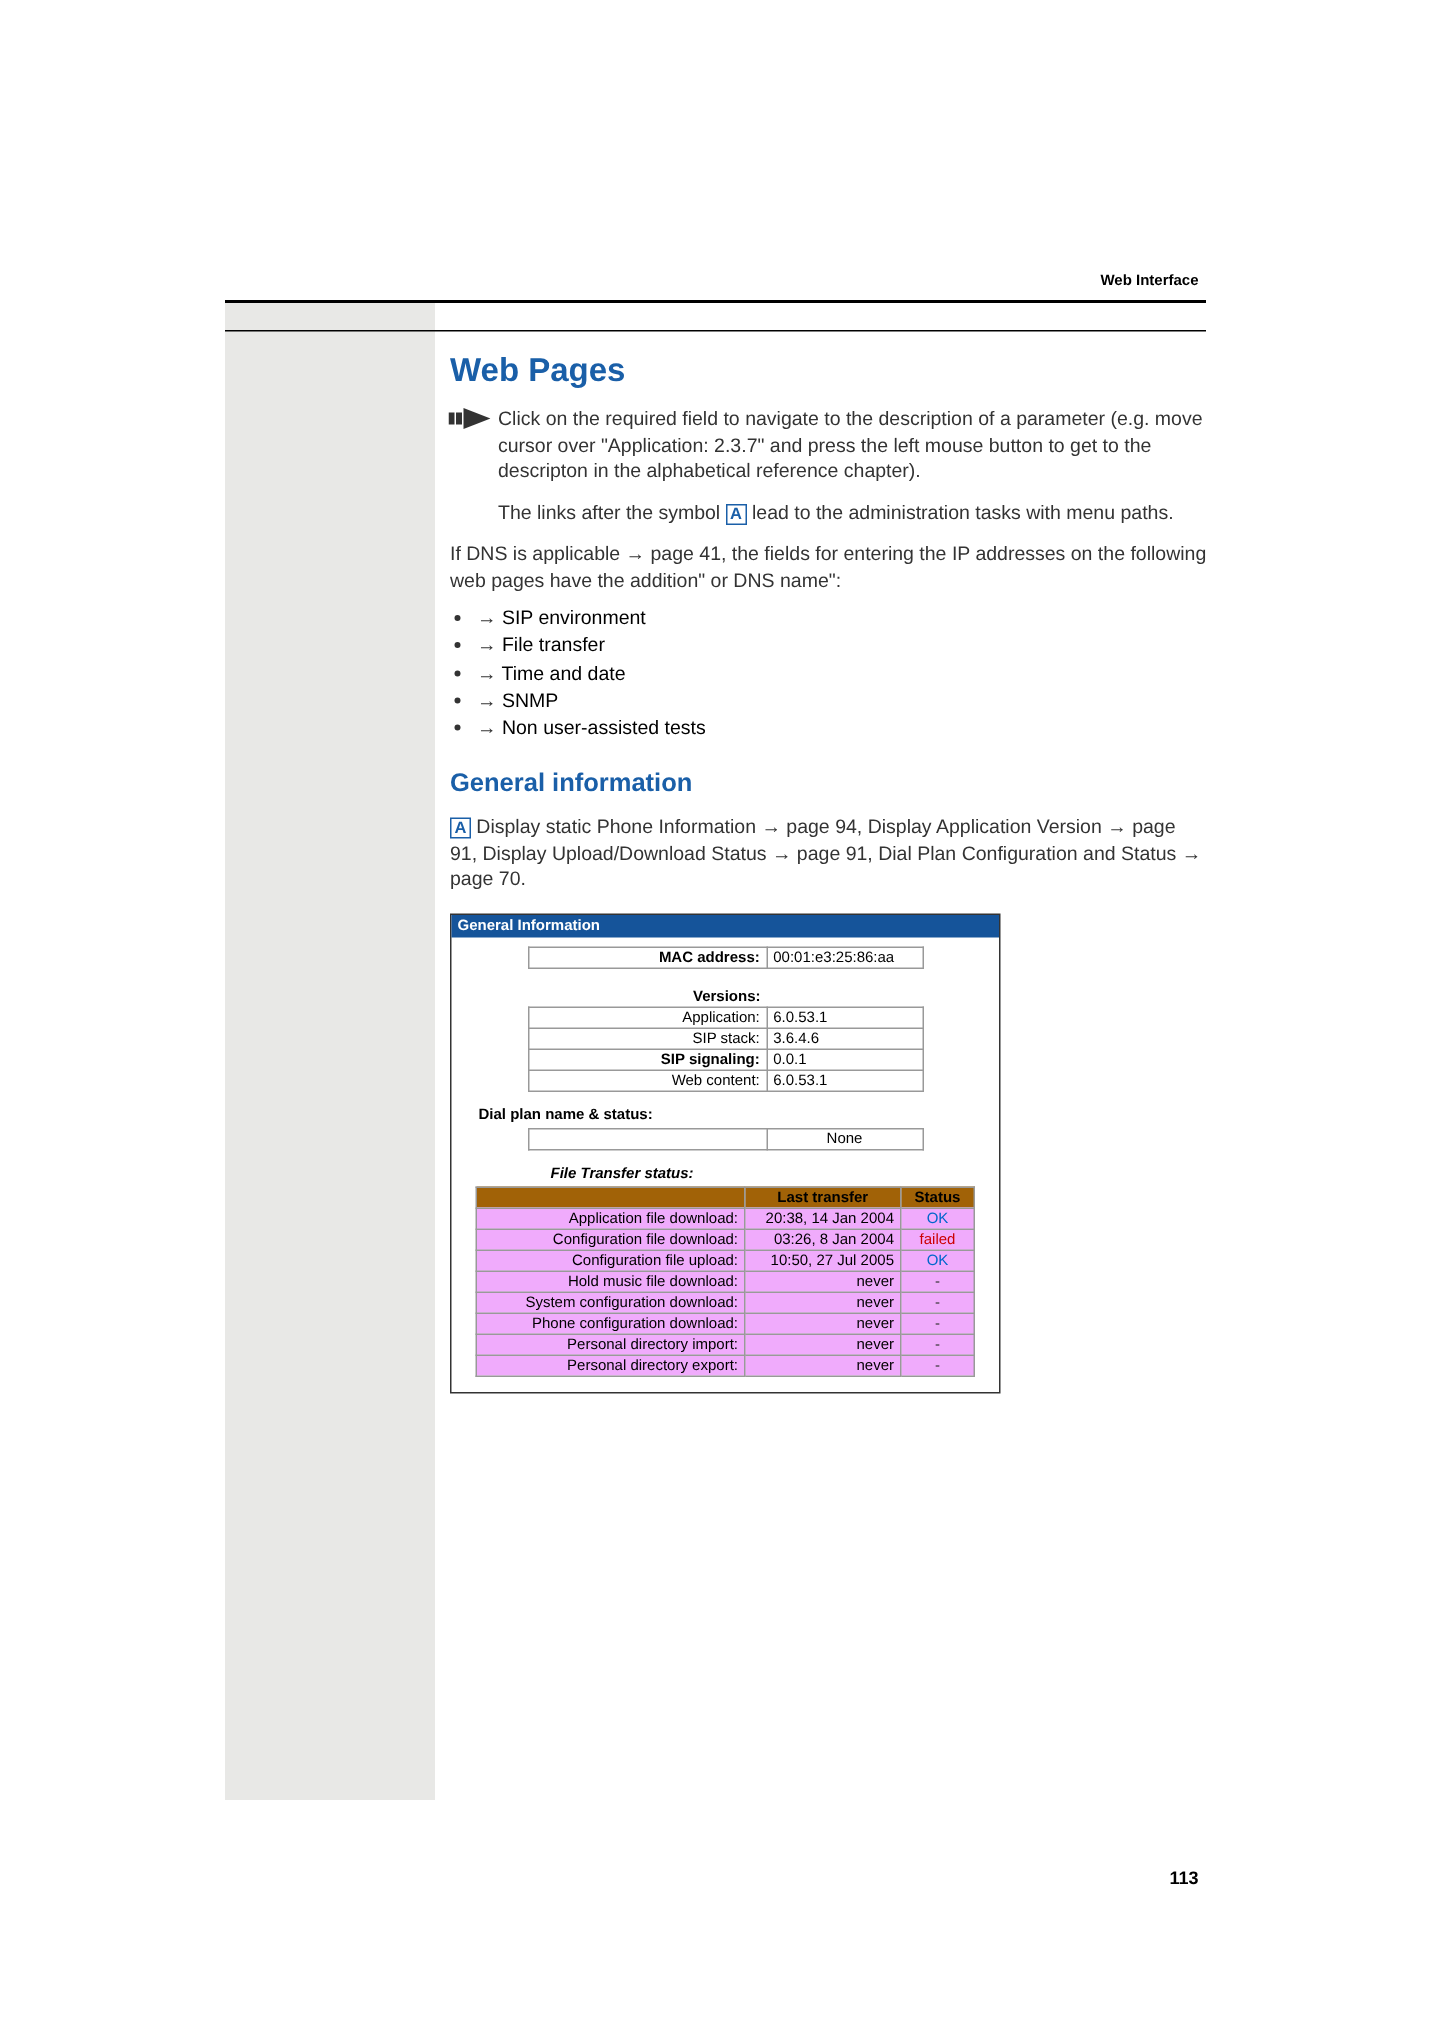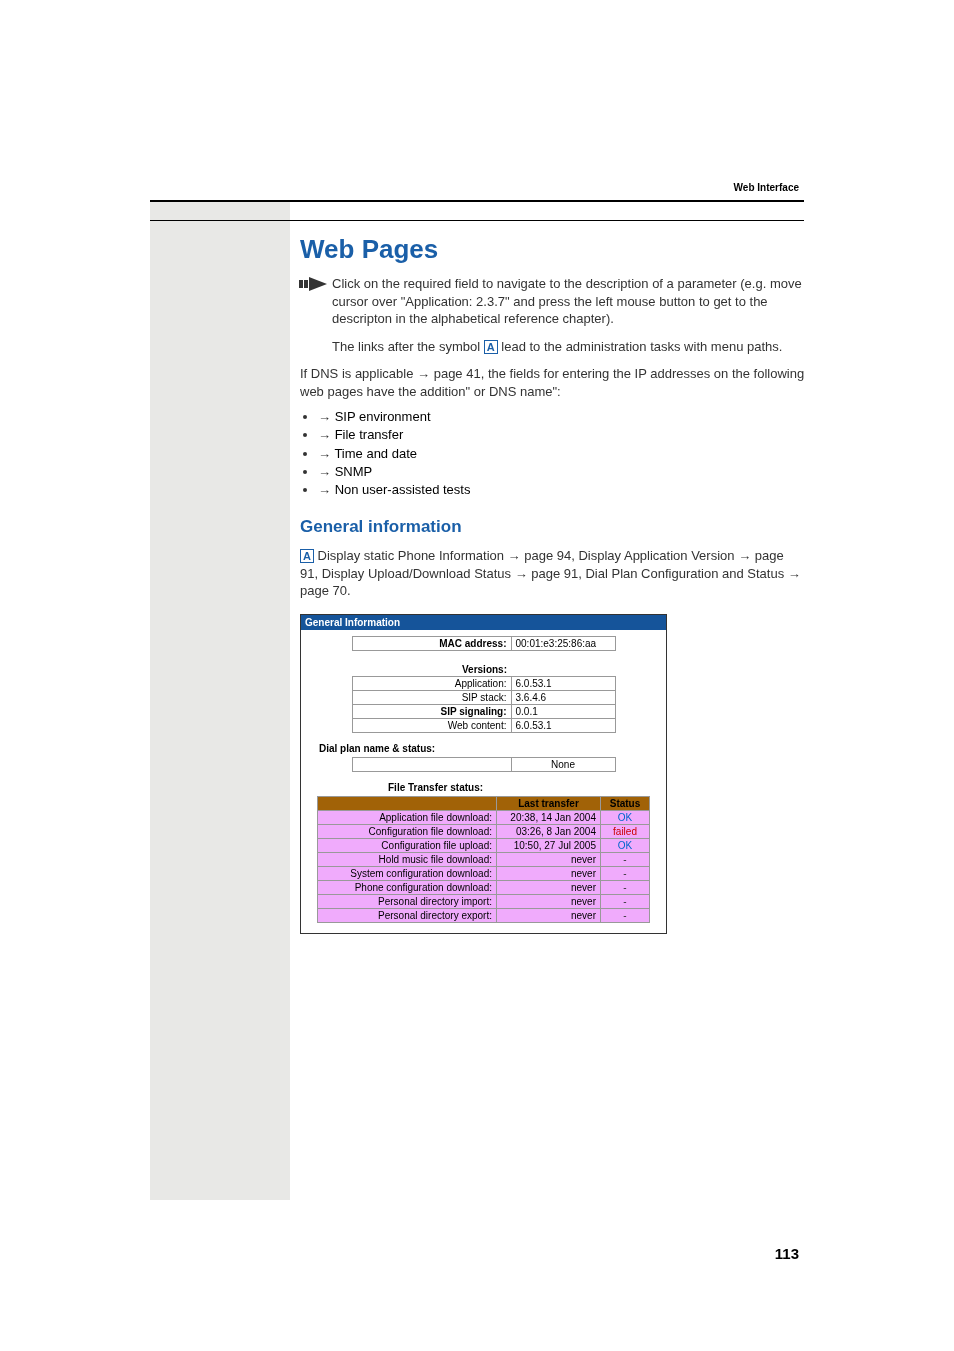--- a/index.html
+++ b/index.html
@@ -46,21 +46,21 @@
       color: #000;
     }
     .content {
       position: absolute;
       left: 300px;
       top: 234px;
       width: 505px;
     }
     h1 {
       color: #1a5fa8;
-      font-size: 26px;
+      font-size: 22px;
       font-weight: bold;
       margin: 0 0 10px 0;
     }
     h2 {
       color: #1a5fa8;
       font-size: 17px;
       font-weight: bold;
       margin: 18px 0 10px 0;
     }
     .note-block {
@@ -181,21 +181,21 @@
       text-align: center;
       width: 40px;
     }
     .st-ok { color: #0066cc; }
     .st-failed { color: #cc0000; }
     .st-dash { color: #333; }
     .page-number {
       position: absolute;
       right: 155px;
       top: 1245px;
-      font-size: 15px;
+      font-size: 12px;
       font-weight: bold;
     }
   </style>
 </head>
 <body>
 
 <div class="page">
   <div class="left-strip"></div>
   <div class="header-text">Web Interface</div>
   <div class="header-rule-top"></div>
@@ -279,21 +279,21 @@
         <div class="section-label">Dial plan name &amp; status:</div>
         <table class="kv">
           <tbody>
               <tr>
             <td class="klabel" style="font-weight:normal;border-right:1px solid #999;"></td>
             <td class="kval" style="text-align:center;">None</td>
           </tr>
         </tbody>
           </table>
 
-        <div class="section-label" style="margin-left:81px;">File Transfer status:</div>
+        <div class="section-label" style="margin-left:60px;font-style:italic;">File Transfer status:</div>
         <table class="ft">
           <tbody>
               <tr>
             <th class="rl"></th>
             <th class="cv">Last transfer</th>
             <th class="st">Status</th>
           </tr>
           <tr>
                 <td class="rl">Application file download:</td>
                 <td class="cv">20:38, 14 Jan 2004</td>

